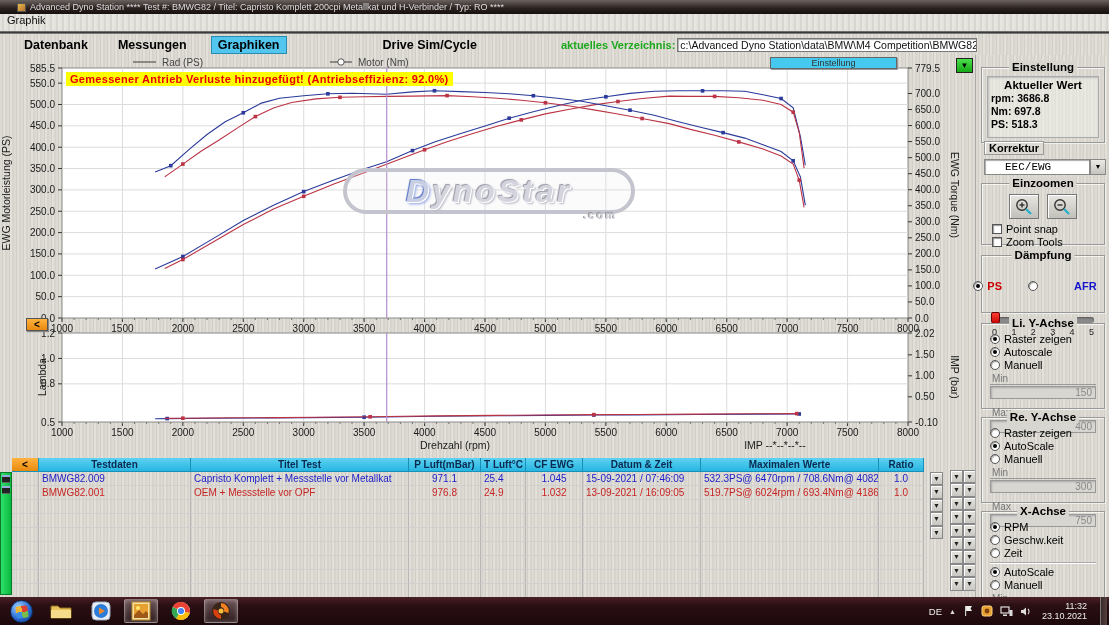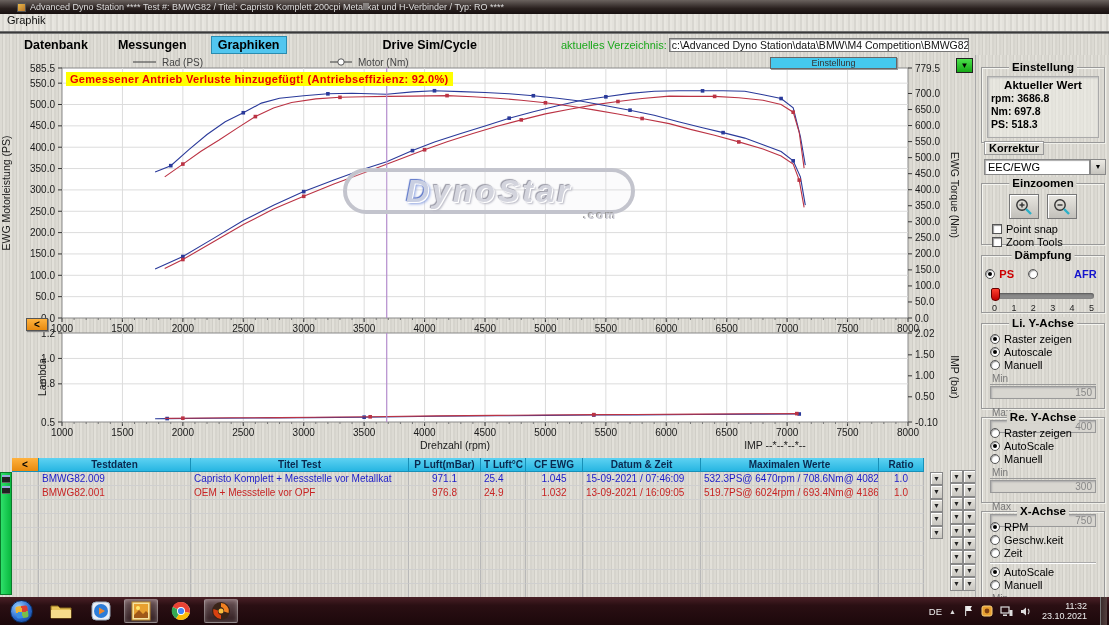--- a/index.html
+++ b/index.html
@@ -18,21 +18,21 @@
   .hr-dark { position:absolute; left:0; top:31px; width:1109px; height:3px; background:linear-gradient(180deg,#888,#3a3a3a,#999); }
 
   .app-bg { position:absolute; left:0; top:34px; width:1109px; height:563px;
     background:repeating-linear-gradient(90deg,#dcdad3 0 2px,#d0cec7 2px 3px,#e2e0d9 3px 5px,#d6d4cd 5px 7px); }
 
   
   .tabrow { position:absolute; left:0; top:34px; width:1109px; height:21px; display:flex; align-items:center; font-weight:bold; font-size:12.5px; color:#000; }
   .tab { padding:1px 6px; margin-left:18px; cursor:default; }
   .tab.active { background:#52c6ef; border:1px solid #2a8cb0; }
   .tab-drive { margin-left:90px; }
-  .dirlabel { margin-left:78px; font-weight:normal; font-size:11px; color:#1ca81c; }
+  .dirlabel { margin-left:78px; font-weight:bold; font-size:11px; color:#1ca81c; }
   .dirfield { margin-left:2px; width:300px; height:14px; background:#fff; border:1px solid #777; box-shadow:inset 1px 1px 1px #aaa; font-weight:normal; font-size:10.5px; color:#111; padding:0 2px; white-space:nowrap; overflow:hidden; }
 
   
   .chart-area { position:absolute; left:0; top:55px; width:1109px; height:403px; }
   #chart-svg { position:absolute; left:0; top:0; }
   .banner { position:absolute; left:66px; top:17px; background:#ffff00; color:#e80000; font-weight:bold; font-size:11px; padding:0 4px; line-height:14px; letter-spacing:.3px; }
   .btn-einstellung { position:absolute; left:770px; top:2px; width:127px; height:12px; background:#45c9ee; border:1px solid #666;
      font-size:9px; color:#333; text-align:center; line-height:10px; box-shadow:1px 1px 0 #999; }
   .btn-green-arrow { position:absolute; left:956px; top:3px; width:17px; height:15px; background:linear-gradient(180deg,#4be04b,#16a816); border:1px solid #222; color:#000; font-size:8px; text-align:center; line-height:14px; }
   .btn-orange { position:absolute; width:22px; height:13px; background:linear-gradient(180deg,#ffb23e,#e88a10); border:1px solid #555; color:#000; font-weight:bold; font-size:10px; text-align:center; line-height:11px; box-shadow:1px 1px 1px #888; }
@@ -67,21 +67,21 @@
   .rpanel { position:absolute; left:975px; top:55px; width:134px; height:542px; font-size:11px; color:#000;
      background:repeating-linear-gradient(90deg,#dcdad3 0 2px,#d0cec7 2px 3px,#e2e0d9 3px 5px,#d6d4cd 5px 7px);
      border-left:1px solid #aaa; }
   .group { position:absolute; left:5px; width:124px; border:1px solid #999; box-shadow:inset 1px 1px 0 #f5f5f0, 1px 1px 0 #f0f0ea; padding-top:8px; }
   .group-title { position:absolute; top:-7px; left:50%; transform:translateX(-50%); background:#d8d6cf; padding:0 3px; font-weight:bold; font-size:11.5px; white-space:nowrap; }
   .inner-box { margin:0 5px 4px 5px; border:1px solid #aaa; box-shadow:inset 1px 1px 2px #bbb; padding:2px 3px; background:rgba(240,239,234,.5); }
   .aw-title { font-weight:bold; font-size:11.5px; text-align:center; }
   .aw-line { font-weight:bold; font-size:10.5px; margin-top:1px; }
   .lbl-box { display:inline-block; border:1px solid #999; box-shadow:1px 1px 0 #fff inset; padding:0 4px; font-weight:bold; background:#dddbd4; }
   .dropdown { display:flex; margin:2px 6px; height:16px; }
-  .dd-field { flex:1; background:#fff; border:1px solid #888; box-shadow:inset 1px 1px 1px #aaa; font-size:11px; padding:0 3px; line-height:14px; }
+  .dd-field { flex:1; background:#fff; border:1px solid #888; box-shadow:inset 1px 1px 1px #aaa; font-size:11px; padding:0 20px; line-height:14px;font-family:Liberation Mono, monospace; }
   .dd-btn { width:16px; background:linear-gradient(180deg,#eceae4,#c6c4be); border:1px solid #888; font-size:7px; text-align:center; line-height:14px; }
   .zoom-btns { display:flex; justify-content:center; gap:8px; margin:2px 0 4px 0; }
   .zoom-btn { width:30px; height:25px; background:linear-gradient(180deg,#e8e6e0,#c2c0ba); border:1px solid #777; box-shadow:inset 1px 1px 0 #fff; display:flex; align-items:center; justify-content:center; }
   .chk-row { display:flex; align-items:center; gap:4px; margin:1px 0 1px 10px; }
   .chk { width:10px; height:10px; background:#fff; border:1px solid #555; box-shadow:inset 1px 1px 1px #999; }
   .radio-row { display:flex; align-items:center; gap:4px; margin:1px 0 1px 8px; }
   .radio { width:10px; height:10px; border-radius:50%; background:#fff; border:1px solid #555; box-shadow:inset 1px 1px 1px #999; position:relative; }
   .radio.on::after { content:""; position:absolute; left:2px; top:2px; width:4px; height:4px; border-radius:50%; background:#000; }
   .rlabel { font-size:11px; }
   .rlabel.red { color:#cc0000; font-weight:bold; }
@@ -727,21 +727,21 @@
       </div>
     </div>
 
     <div class="group" style="top:200px; height:58px;">
       <div class="group-title">Dämpfung</div>
       <div style="display:flex; gap:10px; justify-content:center;">
         <span class="radio-row" style="margin:0;">
           <span class="radio on"></span>
           <span class="rlabel red">PS</span>
         </span>
-        <span class="radio-row" style="margin:4px;gap:36px;">
+        <span class="radio-row" style="margin:16px;gap:36px;">
           <span class="radio"></span>
           <span class="rlabel blue">AFR</span>
         </span>
       </div>
       <div class="slider">
         <div class="track"></div>
         <div class="handle"></div>
       </div>
       <div class="slider-ticks">
         <span>0</span>

